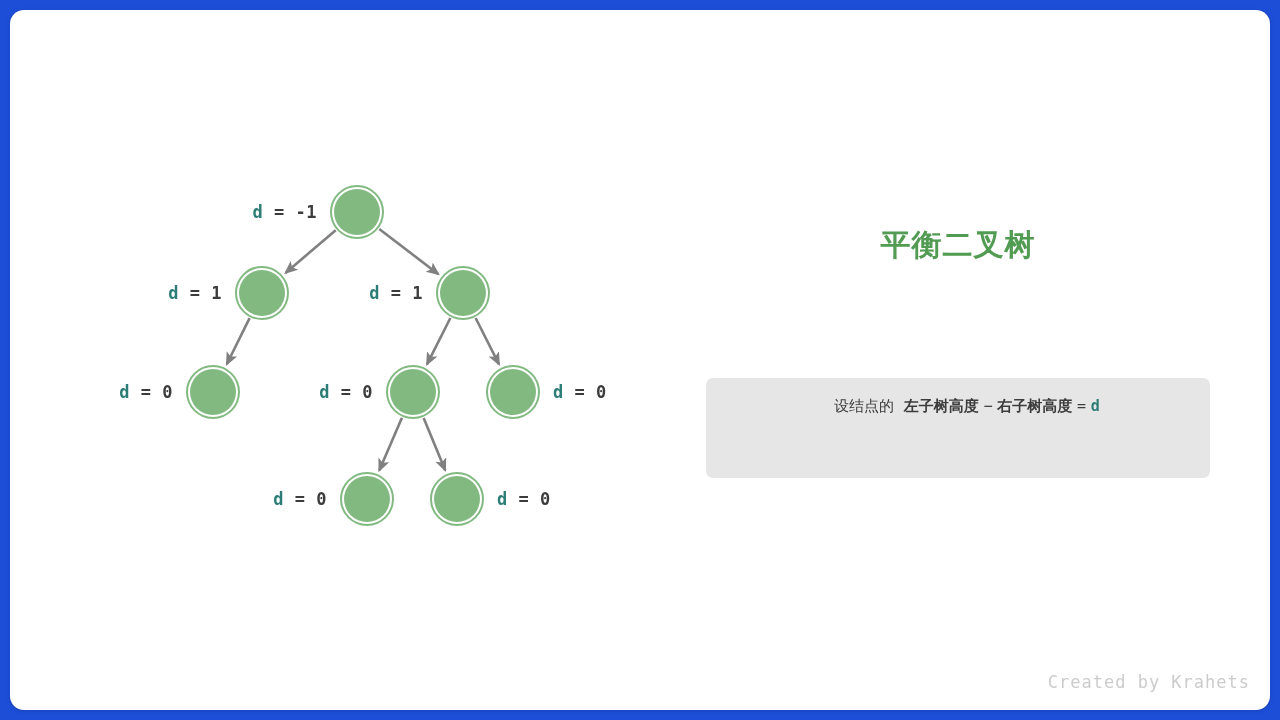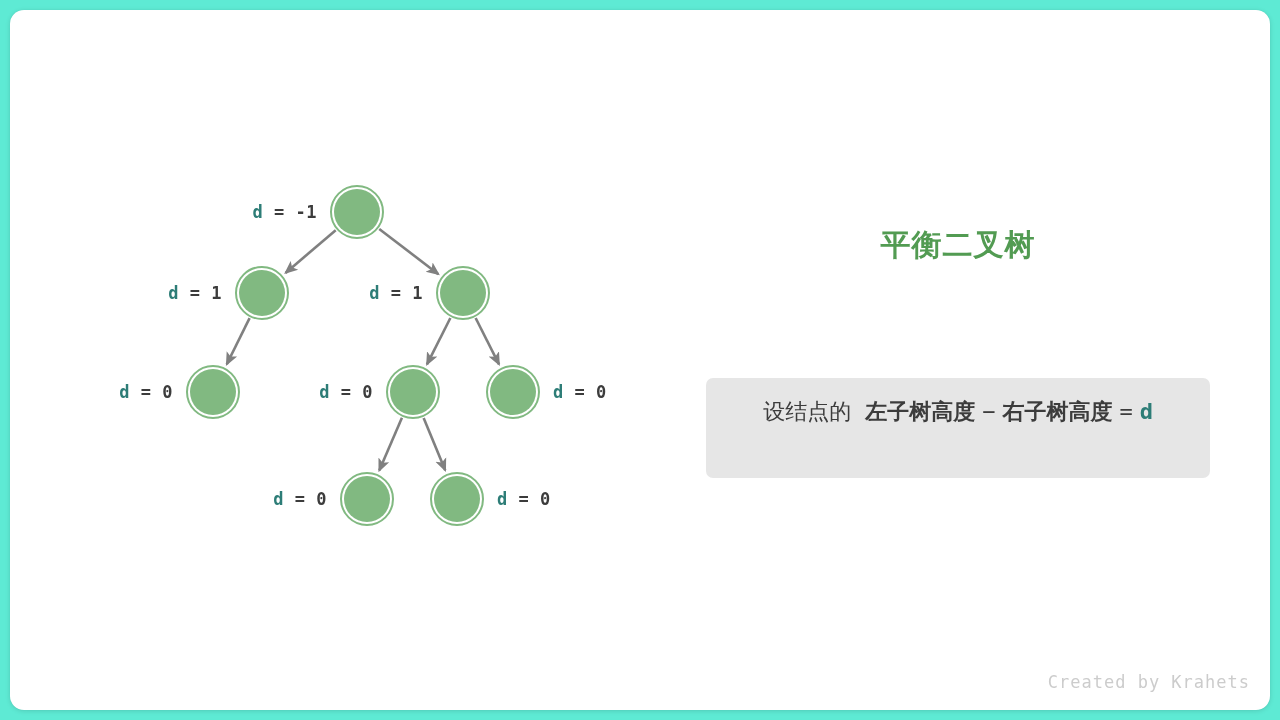--- a/index.html
+++ b/index.html
@@ -10,21 +10,21 @@
     overflow: hidden;
     background: #ffffff;
   }
   body {
     font-family: "DejaVu Sans", sans-serif;
   }
   #canvas {
     position: relative;
     width: 1280px;
     height: 720px;
-    background: #5eead4;
+    background: #1d4ed8;
   }
   #card {
     position: absolute;
     left: 10px;
     top: 10px;
     width: 1260px;
     height: 700px;
     background: #ffffff;
     border-radius: 14px;
     box-shadow: 0 1px 5px rgba(0,0,0,0.13), 0 0 1px rgba(0,0,0,0.10);
@@ -89,24 +89,25 @@
     width: 504px;
     height: 100px;
     background: #e6e6e6;
     border-radius: 7px;
   }
   .formula-line {
     position: absolute;
     left: 0;
     width: 100%;
     text-align: center;
-    font-size: 22px;
+    font-size: 15px;
     color: #3c3c3c;
     font-family: "DejaVu Sans", sans-serif;
     white-space: nowrap;
+    padding-left: 9px;
   }
   #formula-line-1 { top: 19px; }
   #formula-line-2 { top: 57px; }
   .formula-line .bold { font-weight: bold; }
   .formula-line .d {
     color: #2d7d77;
     font-weight: bold;
     font-family: "DejaVu Sans Mono", monospace;
   }
   .formula-line .mono {

